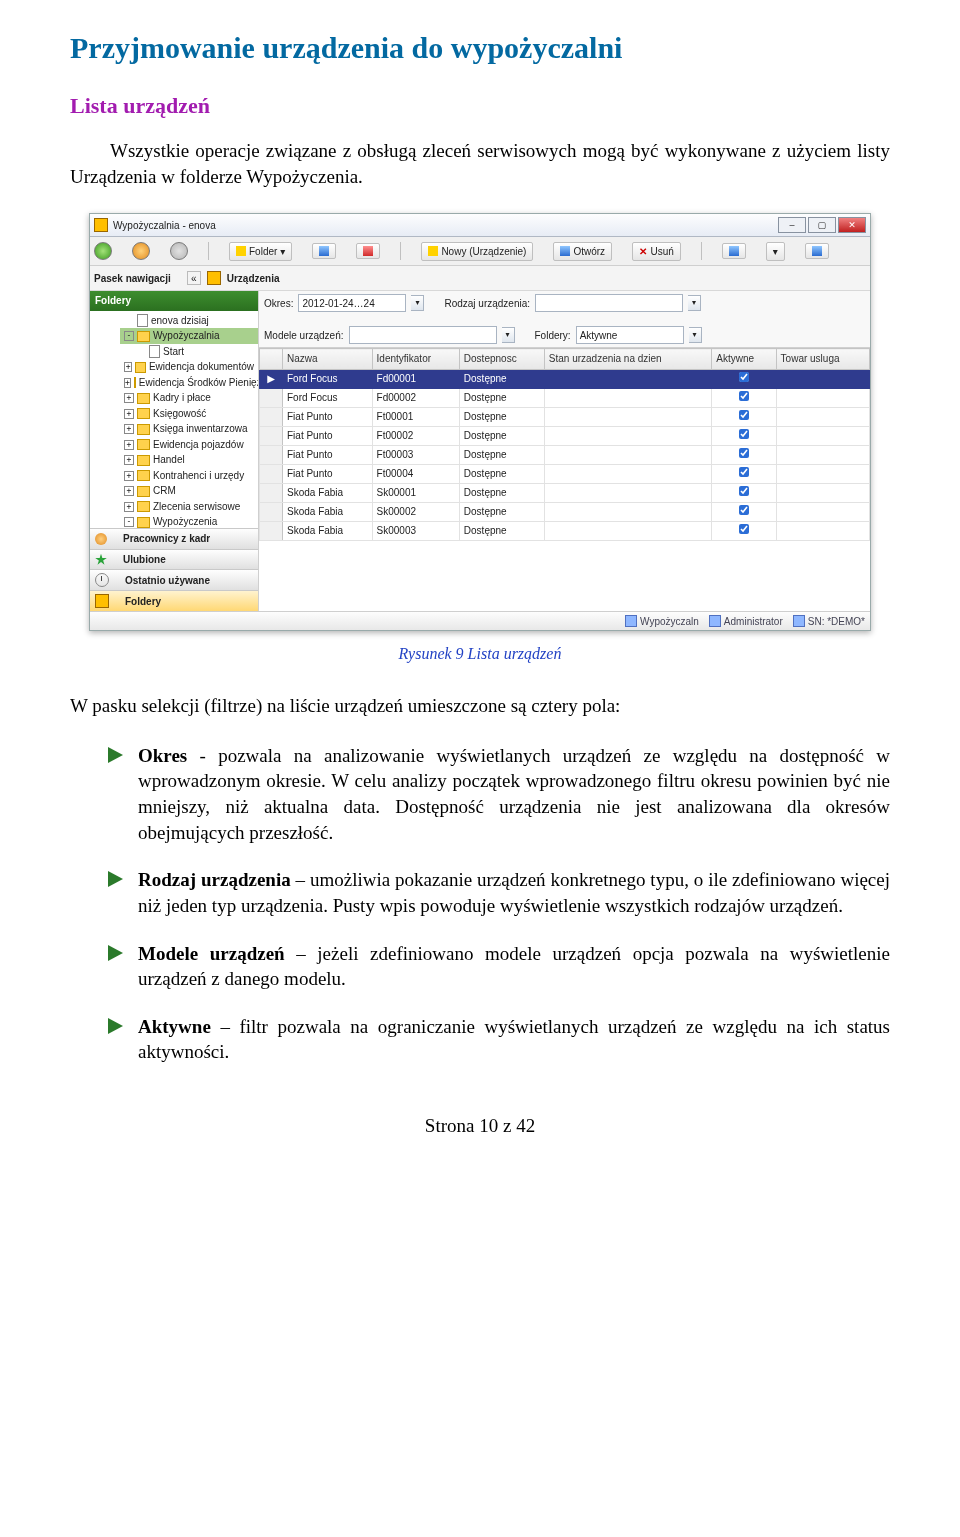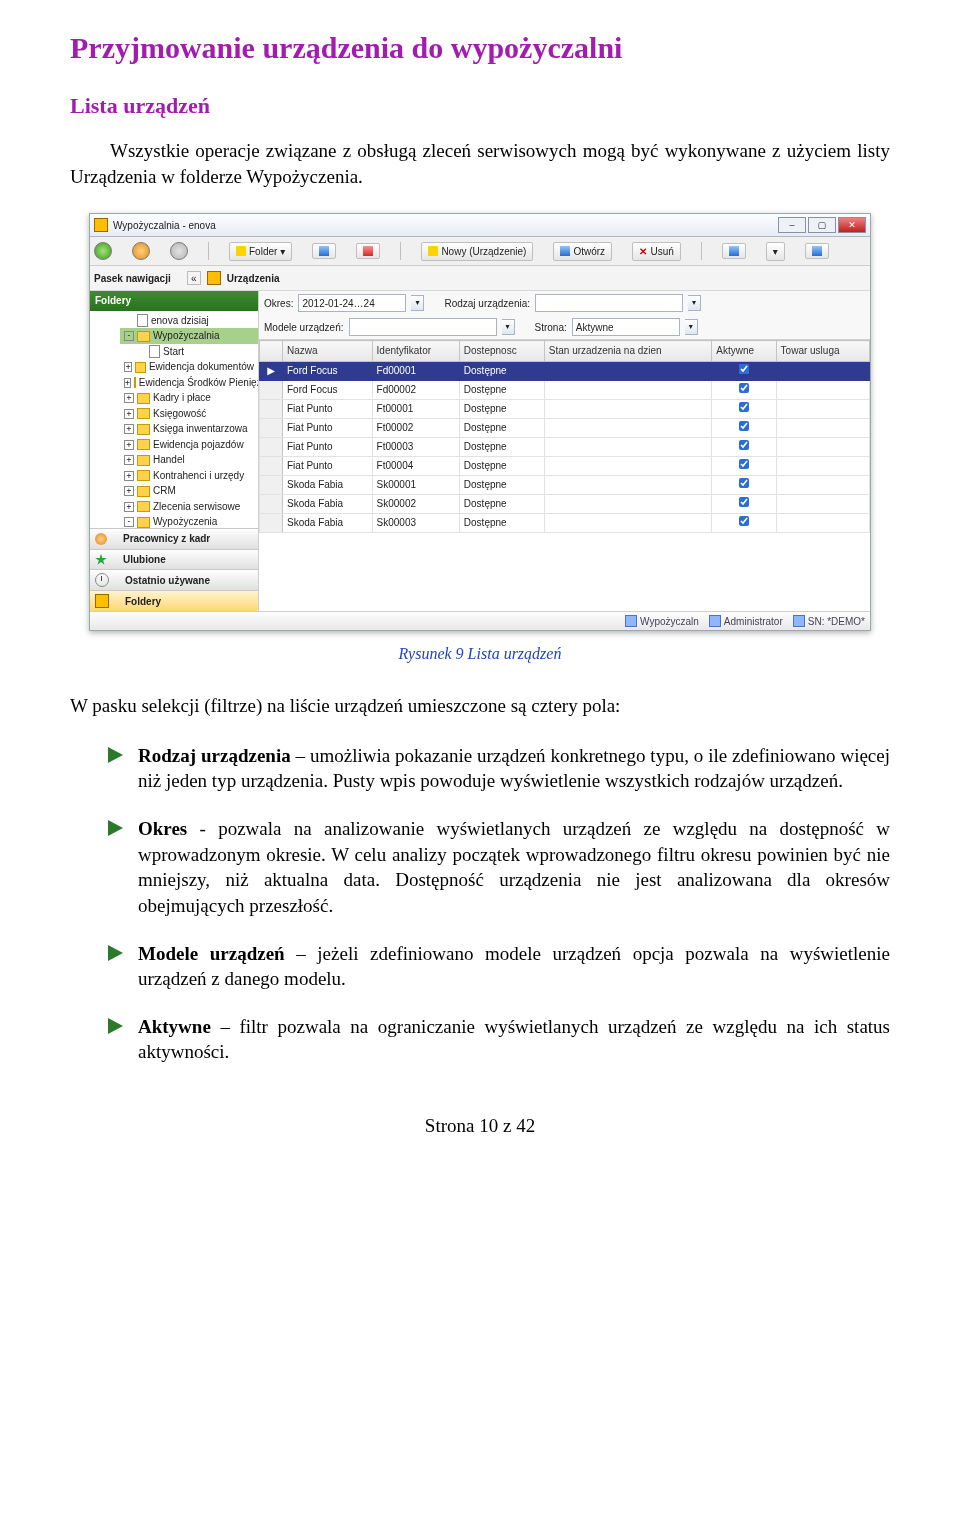--- a/index.html
+++ b/index.html
@@ -7,21 +7,21 @@
     font-size: 19px;
     color: #000;
     background: #fff;
     margin: 0;
     padding: 28px 70px 40px 70px;
     width: 960px;
     box-sizing: border-box;
     line-height: 1.35;
   }
   h1.heading {
-    color: #a21caf;
+    color: #0369a1;
     font-size: 30px;
     font-weight: bold;
     margin: 0 0 22px 0;
   }
   h2.subhead {
     color: #a21caf;
     font-size: 22px;
     font-weight: bold;
     margin: 0 0 18px 0;
   }
@@ -82,21 +82,21 @@
   .tree .t.ind1{padding-left:16px;}
   .tree .t.sel{background:#a8d08d;}
   .panebar{background:linear-gradient(#fefefe,#e0e0e0);border-top:1px solid #c9c9c9;padding:3px 5px;display:flex;align-items:center;gap:16px;}
   .panebar .pbicon{width:12px;height:12px;}
   .panebar .pbicon.people{background:radial-gradient(#ffd080,#e08a20);border-radius:50%;}
   .panebar .pbicon.star{background:#2aa33a;clip-path:polygon(50% 0,61% 35%,98% 35%,68% 57%,79% 91%,50% 70%,21% 91%,32% 57%,2% 35%,39% 35%);}
   .panebar .pbicon.fld{background:#ffbf00;border:1px solid #996600;}
   .panebar .pbicon.clock{border-radius:50%;border:1px solid #888;position:relative;}
   .panebar .pbicon.clock::after{content:"";position:absolute;left:5px;top:2px;width:1px;height:5px;background:#444;}
   .rpanel{flex:1;display:flex;flex-direction:column;background:#fff;}
-  .filters{border-bottom:1px solid #d0d0d0;background:#f8f8f8;padding:3px 5px;display:flex;flex-direction:column;gap:6px;font-size:10px;}
+  .filters{border-bottom:1px solid #d0d0d0;background:#f8f8f8;padding:3px 5px;display:flex;flex-direction:column;gap:14px;font-size:10px;}
   .filters .frow{display:flex;align-items:center;gap:5px;}
   .filters label{color:#222;}
   .filters .inp{border:1px solid #a9b4c2;background:#fff;padding:1px 3px;height:14px;display:inline-flex;align-items:center;}
   .filters .inp.w1{width:100px;}
   .filters .inp.w2{width:140px;}
   .filters .dd{width:12px;height:14px;border:1px solid #a9b4c2;border-left:none;background:linear-gradient(#fff,#dfe6ee);display:inline-flex;align-items:center;justify-content:center;font-size:8px;}
   .gridwrap{flex:1;overflow:hidden;}
   table.grid{border-collapse:collapse;width:100%;font-size:10px;}
   table.grid th{background:linear-gradient(#f8f8f8,#e7e7e7);border:1px solid #c4c4c4;padding:3px 4px;text-align:left;font-weight:normal;color:#333;}
   table.grid td{border:1px solid #e2e2e2;padding:2px 4px;height:14px;}
@@ -289,21 +289,21 @@
           <span style="width:10px;"></span>
           <label>Rodzaj urządzenia:</label>
           <span class="inp w2"></span>
             <span class="dd">▾</span>
         </div>
         <div class="frow">
           <label>Modele urządzeń:</label>
           <span class="inp w2"></span>
             <span class="dd">▾</span>
           <span style="width:10px;"></span>
-          <label>Strona:</label>
+          <label>Foldery:</label>
           <span class="inp w1">Aktywne</span>
             <span class="dd">▾</span>
         </div>
       </div>
       <div class="gridwrap">
         <table class="grid">
           <thead>
               <tr id="gridhead">
                 <th style="width: 14px;"></th>
                 <th>Nazwa</th>
@@ -416,19 +416,19 @@
         <span>SN: *DEMO*</span>
       </span>
   </div>
 </div>
 
 <div class="caption">Rysunek 9 Lista urządzeń</div>
 
 <p class="para" style="text-indent:0;">W pasku selekcji (filtrze) na liście urządzeń umieszczone są cztery pola:</p>
 
 <ul class="arrowlist" id="bullets">
+    <li><b>Okres</b> - pozwala na analizowanie wyświetlanych urządzeń ze względu na dostępność w wprowadzonym okresie. W celu analizy początek wprowadzonego filtru okresu powinien być nie mniejszy, niż aktualna data. Dostępność urządzenia nie jest analizowana dla okresów obejmujących przeszłość.</li>
     <li><b>Rodzaj urządzenia</b> – umożliwia pokazanie urządzeń konkretnego typu, o ile zdefiniowano więcej niż jeden typ urządzenia. Pusty wpis powoduje wyświetlenie wszystkich rodzajów urządzeń.</li>
-    <li><b>Okres</b> - pozwala na analizowanie wyświetlanych urządzeń ze względu na dostępność w wprowadzonym okresie. W celu analizy początek wprowadzonego filtru okresu powinien być nie mniejszy, niż aktualna data. Dostępność urządzenia nie jest analizowana dla okresów obejmujących przeszłość.</li>
     <li><b>Modele urządzeń</b> – jeżeli zdefiniowano modele urządzeń opcja pozwala na wyświetlenie urządzeń z danego modelu.</li>
     <li><b>Aktywne</b> – filtr pozwala na ograniczanie wyświetlanych urządzeń ze względu na ich status aktywności.</li>
   </ul>
 
 <div class="footer">Strona 10 z 42</div>
 
 </body></html>

